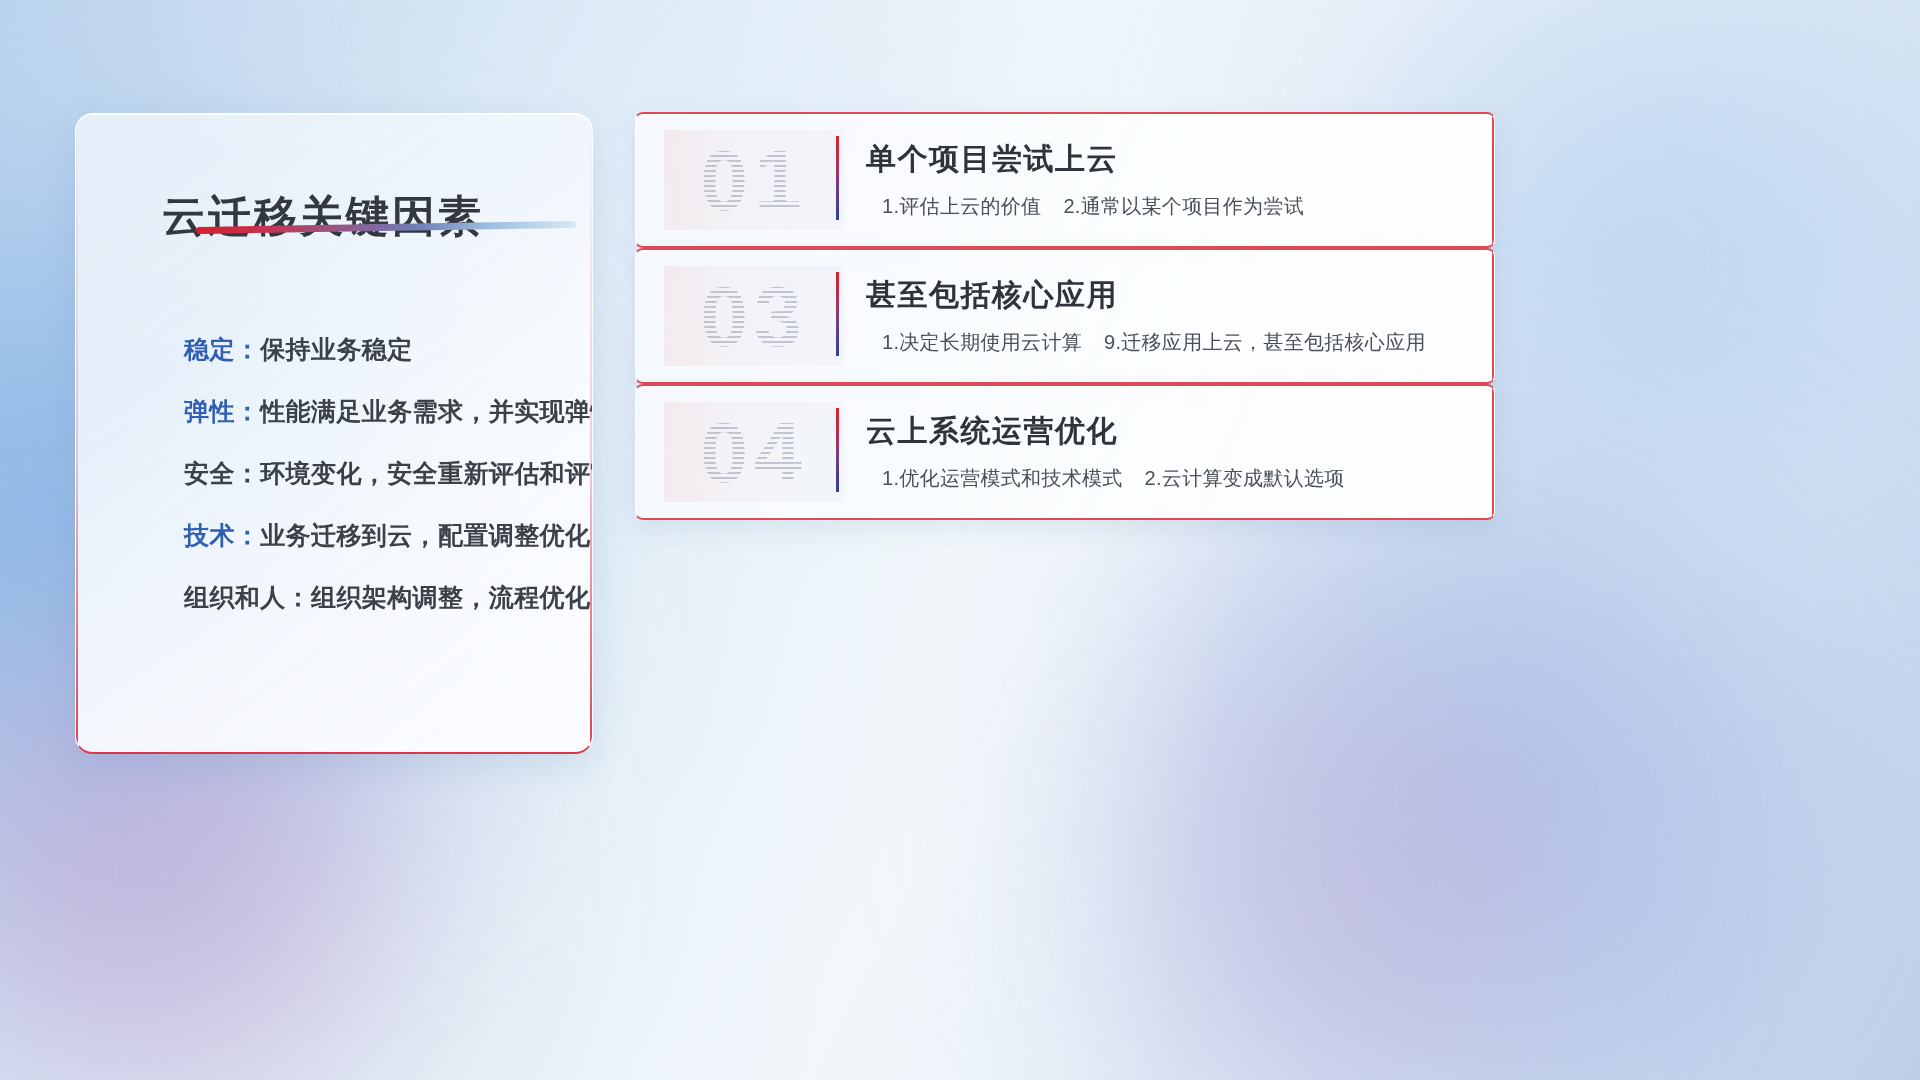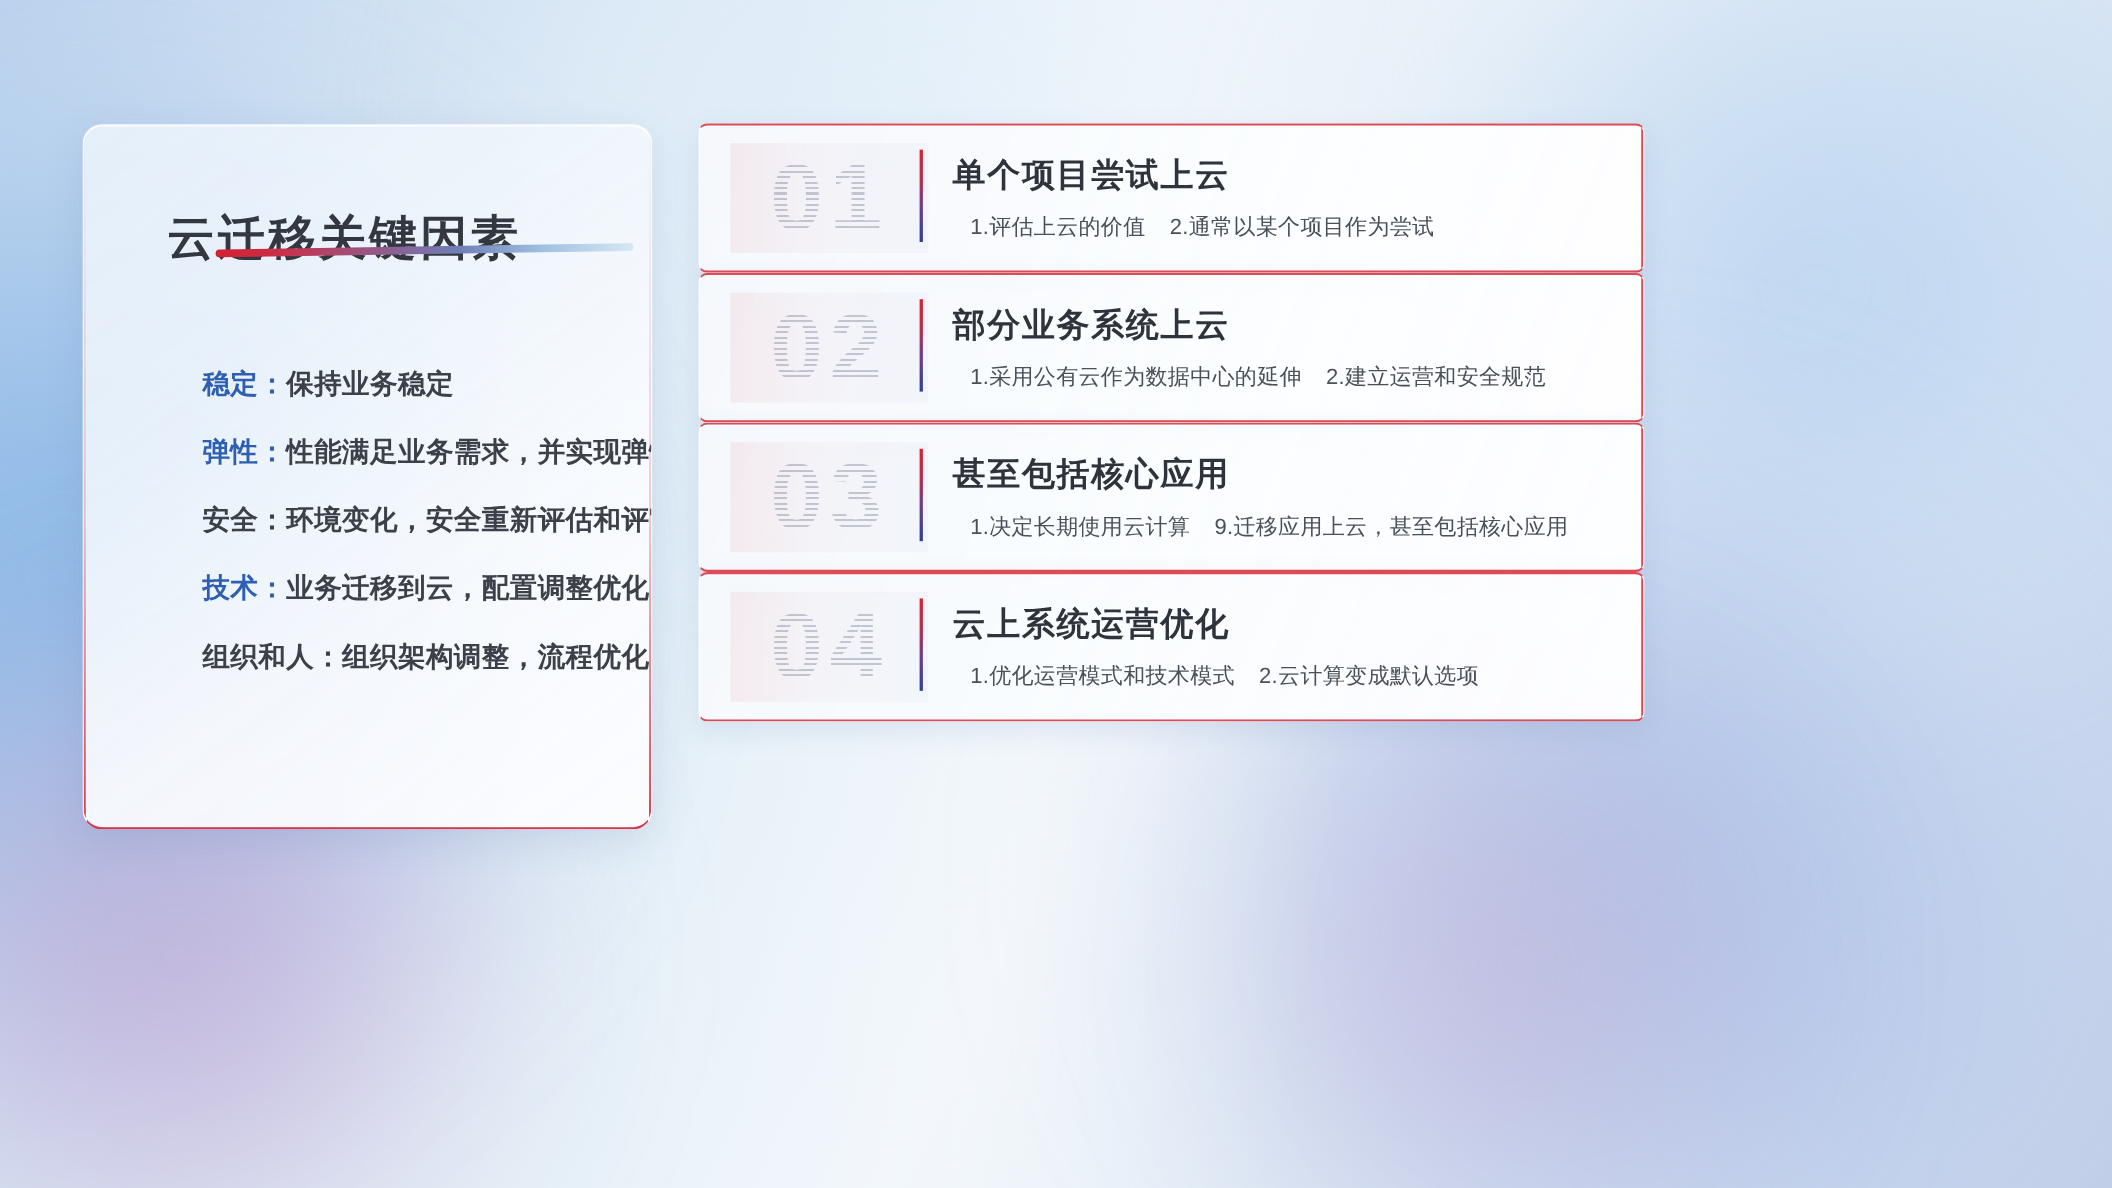--- a/index.html
+++ b/index.html
@@ -61,21 +61,21 @@
   .left-panel::before{
     content:""; position:absolute; left:0; top:0; bottom:0; width:2px;
     background:linear-gradient(180deg, rgba(216,56,74,0) 0%, rgba(216,56,74,.25) 55%, rgba(216,56,74,.95) 100%);
   }
   .left-panel::after{
     content:""; position:absolute; right:0; top:0; bottom:0; width:2px;
     background:linear-gradient(180deg, rgba(216,56,74,0) 0%, rgba(216,56,74,.25) 55%, rgba(216,56,74,.95) 100%);
   }
 
   .panel-title{
-    position:absolute; left:76px; top:74px;
+    position:absolute; left:86px; top:74px;
     font-size:43px; font-weight:bold; color:#333840;
     letter-spacing:3px; white-space:nowrap;
   }
   .title-rule{
     position:absolute; left:120px; top:110px; width:380px; height:7px;
     border-radius:4px;
     background:linear-gradient(90deg,#d4202f 0%, #c9304a 16%, #8d5f93 42%, #6f7fb8 58%, #9fc0e0 78%, #d8e8f4 100%);
     transform:skewY(-.9deg);
   }
 
@@ -192,29 +192,20 @@
   <div class="card">
     <div class="card-num">01</div>
     <div class="card-num-tint"></div>
     <div class="card-bar"></div>
     <div class="card-title">单个项目尝试上云</div>
     <div class="card-sub">
       <span>1.评估上云的价值</span><span class="gap"></span><span>2.通常以某个项目作为尝试</span>
     </div>
   </div>
 
-  <div class="card">
-    <div class="card-num">02</div>
-    <div class="card-num-tint"></div>
-    <div class="card-bar"></div>
-    <div class="card-title">部分业务系统上云</div>
-    <div class="card-sub">
-      <span>1.采用公有云作为数据中心的延伸</span><span class="gap"></span><span>2.建立运营和安全规范</span>
-    </div>
-  </div>
 
   <div class="card">
     <div class="card-num">03</div>
     <div class="card-num-tint"></div>
     <div class="card-bar"></div>
     <div class="card-title">甚至包括核心应用</div>
     <div class="card-sub">
       <span>1.决定长期使用云计算</span><span class="gap"></span><span>9.迁移应用上云，甚至包括核心应用</span>
     </div>
   </div>

